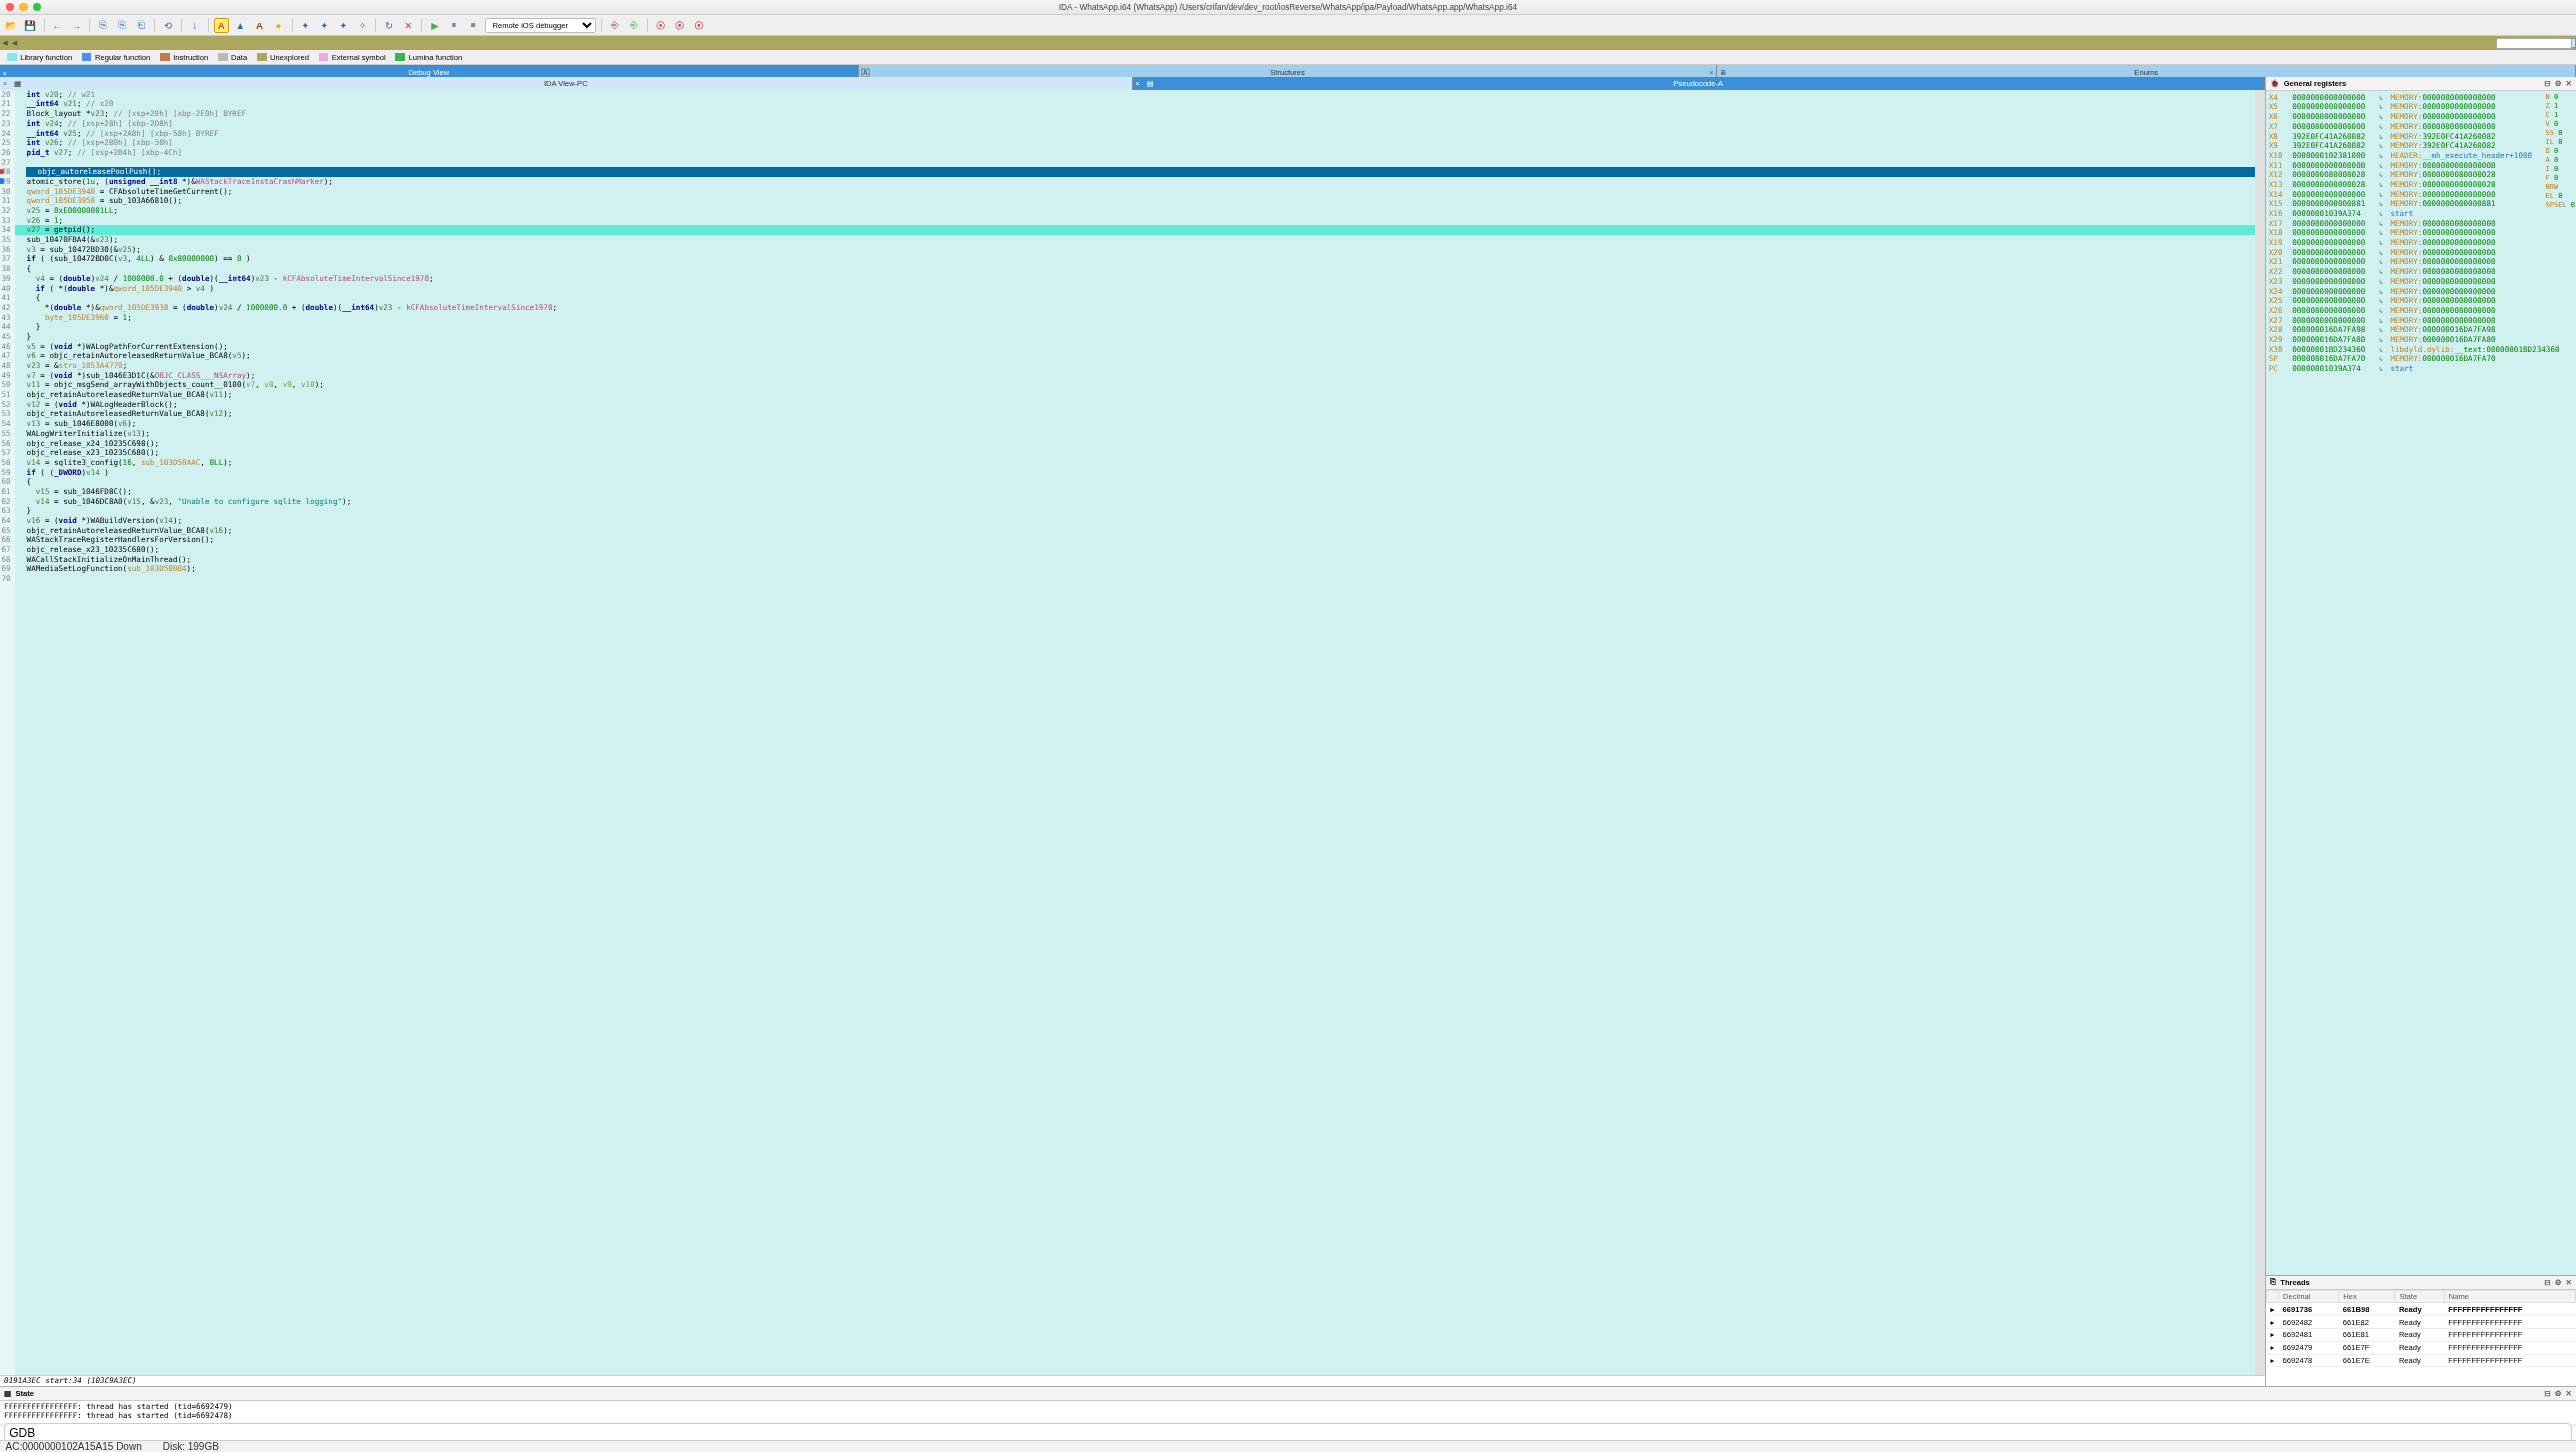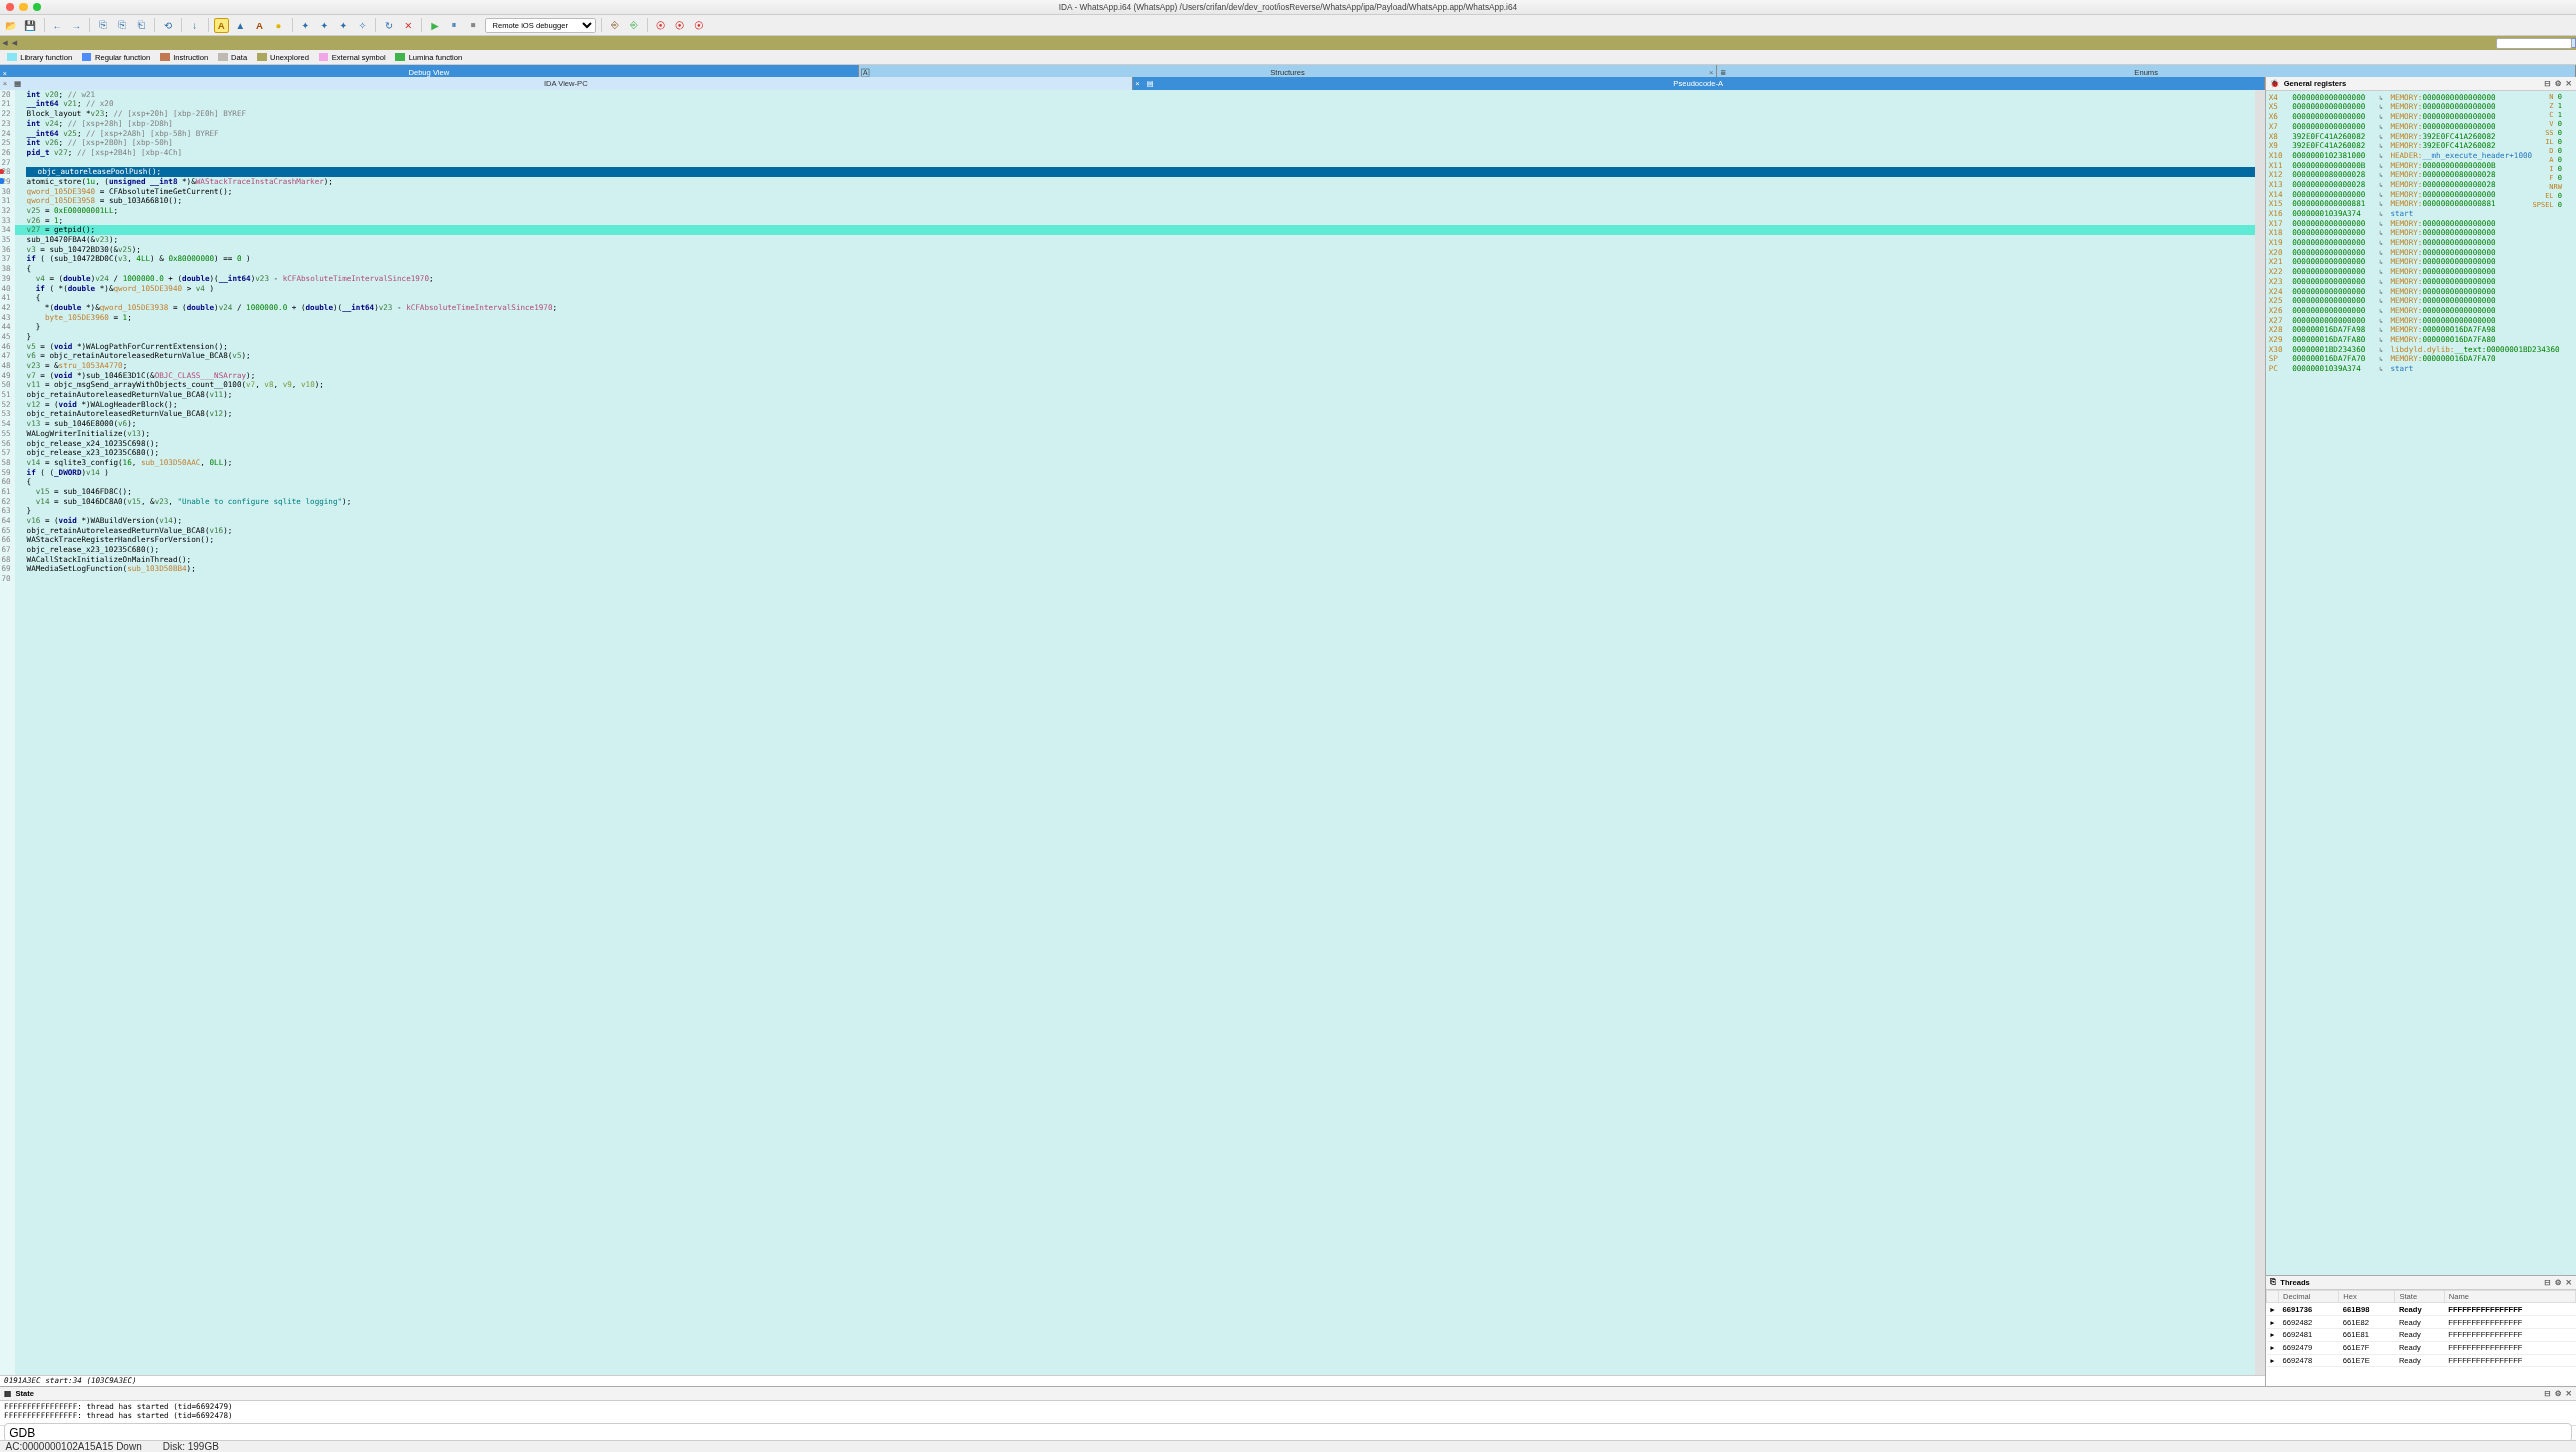--- a/index.html
+++ b/index.html
@@ -76,21 +76,21 @@
 .panel-header { height: 14px; background: #f3f3f3; border-bottom: 0.7px solid #ccc; display: flex; align-items: center; padding: 0 4.1px; font-size: 7.6px; font-weight: bold; gap: 4.1px; }
 .panel-header .icons { margin-left: auto; display: flex; gap: 4.1px; color: #666; }
 .panel-header .icons span { cursor: pointer; }
 .regs { flex: 1; overflow: auto; background: #d1f0f0; font-family: Menlo, monospace; font-size: 7.6px; line-height: 9.7px; padding: 1.4px 2.8px; position: relative; }
 .reg-row { display: flex; gap: 4.1px; height: 9.7px; align-items: center; }
 .reg-name { color: #c08020; width: 19.3px; }
 .reg-val { color: #008000; width: 83px; }
 .reg-arrow { color: #555; width: 7px; font-size: 6.2px; }
 .reg-mem { color: #c08020; }
 .reg-mem .addr { color: #008000; }
-.flags-col { position: absolute; right: 14px; top: 1.4px; font-size: 7px; color: #c08020; text-align: right; line-height: 9px; }
+.flags-col { position: absolute; right: 1px; top: 1.4px; font-size: 7px; color: #c08020; line-height: 9px; }
 .flags-col div span { color: #008000; }
 
 .threads-panel { height: 111px; display: flex; flex-direction: column; border-top: 0.7px solid #aaa; }
 .threads-table { flex: 1; overflow: auto; font-size: 7.6px; }
 .threads-table table { width: 100%; border-collapse: collapse; }
 .threads-table th { text-align: left; background: #f3f3f3; border: 0.7px solid #ddd; padding: 1.4px 4.1px; font-weight: normal; color: #555; }
 .threads-table td { padding: 1.4px 4.1px; border-bottom: 0.7px solid #eee; }
 .threads-table .ti { width: 9.7px; text-align: center; }
 
 

